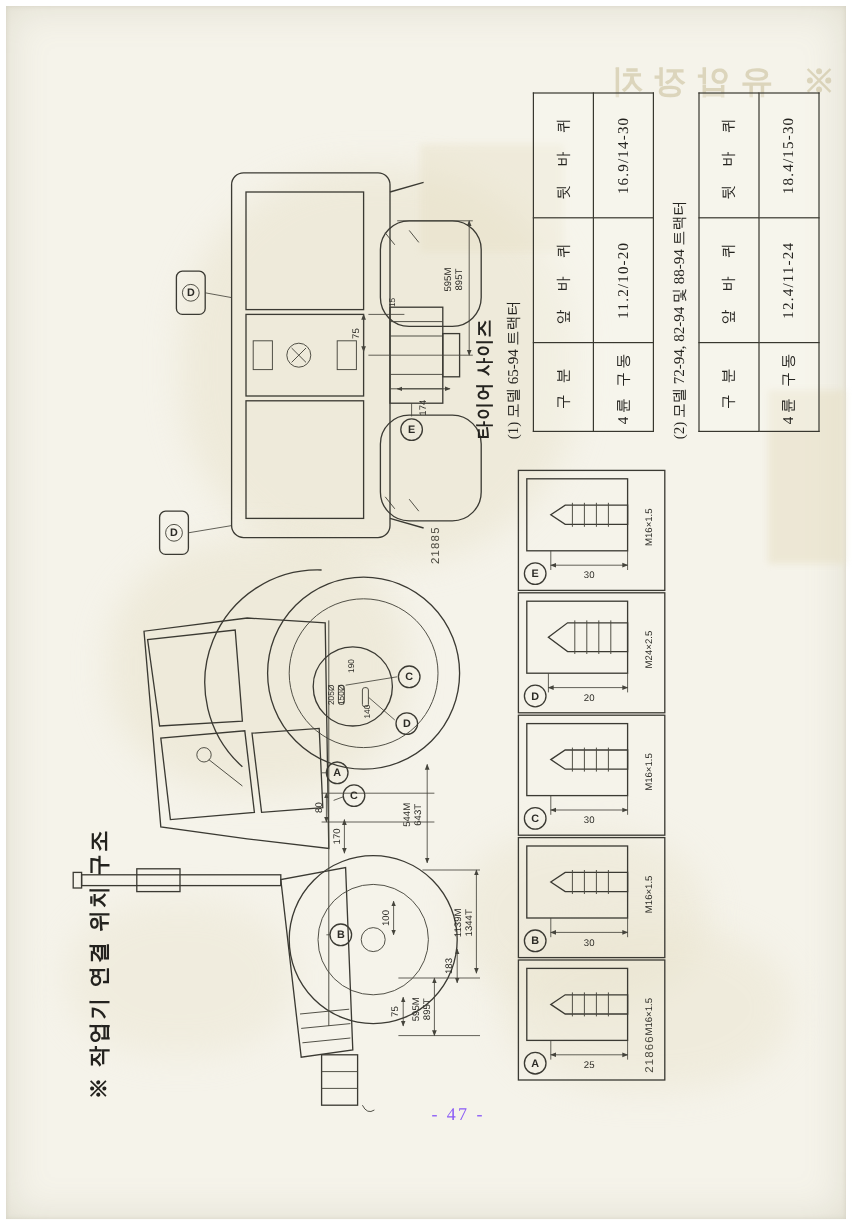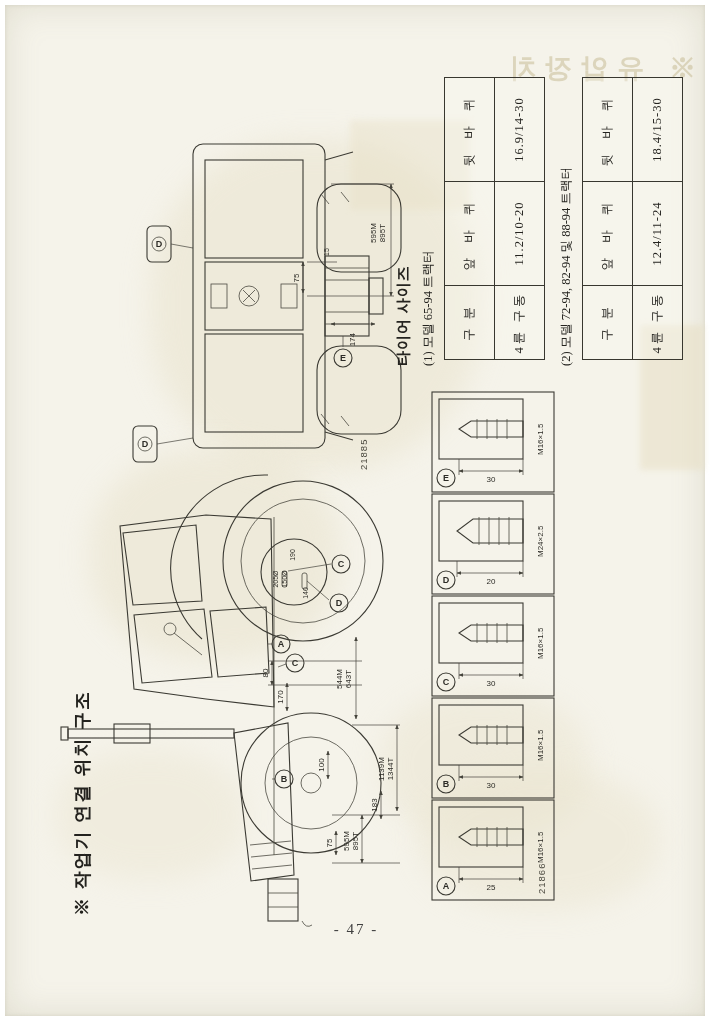--- a/index.html
+++ b/index.html
@@ -37,22 +37,22 @@
   .bolt-panel svg { position:absolute; left:0; top:0; }
   
   svg { overflow:visible; }
   svg .ln { stroke:#3b3a33; stroke-width:1.1; fill:none; }
   svg .lnt { stroke:#4a4940; stroke-width:.8; fill:none; }
   svg .dim { stroke:#45443c; stroke-width:.7; fill:none; }
   svg text { font-family:"Liberation Sans",sans-serif; fill:#2c2b26; font-size:8.5px; }
   svg text.t7 { font-size:7px; }
   svg text.th { font-size:8px; }
   svg text.co { font-size:9px; font-weight:bold; }
-  .pageno { position:absolute; left:308px; top:921px; width:96px; text-align:center;
-            font-size:15px; color:#404040; letter-spacing:2px; font-family:"Liberation Serif",serif; }
+  .pageno { position:absolute; left:308px; top:921px; width:96px; text-align:right;
+            font-size:15px; color:#8b5cf6; letter-spacing:2px; font-family:"Liberation Serif",serif; }
 </style>
 </head>
 <body>
 
 
 
 
 <svg width="0" height="0">
   <defs>
     <pattern id="hA" patternUnits="userSpaceOnUse" width="7" height="7" patternTransform="rotate(45)">

